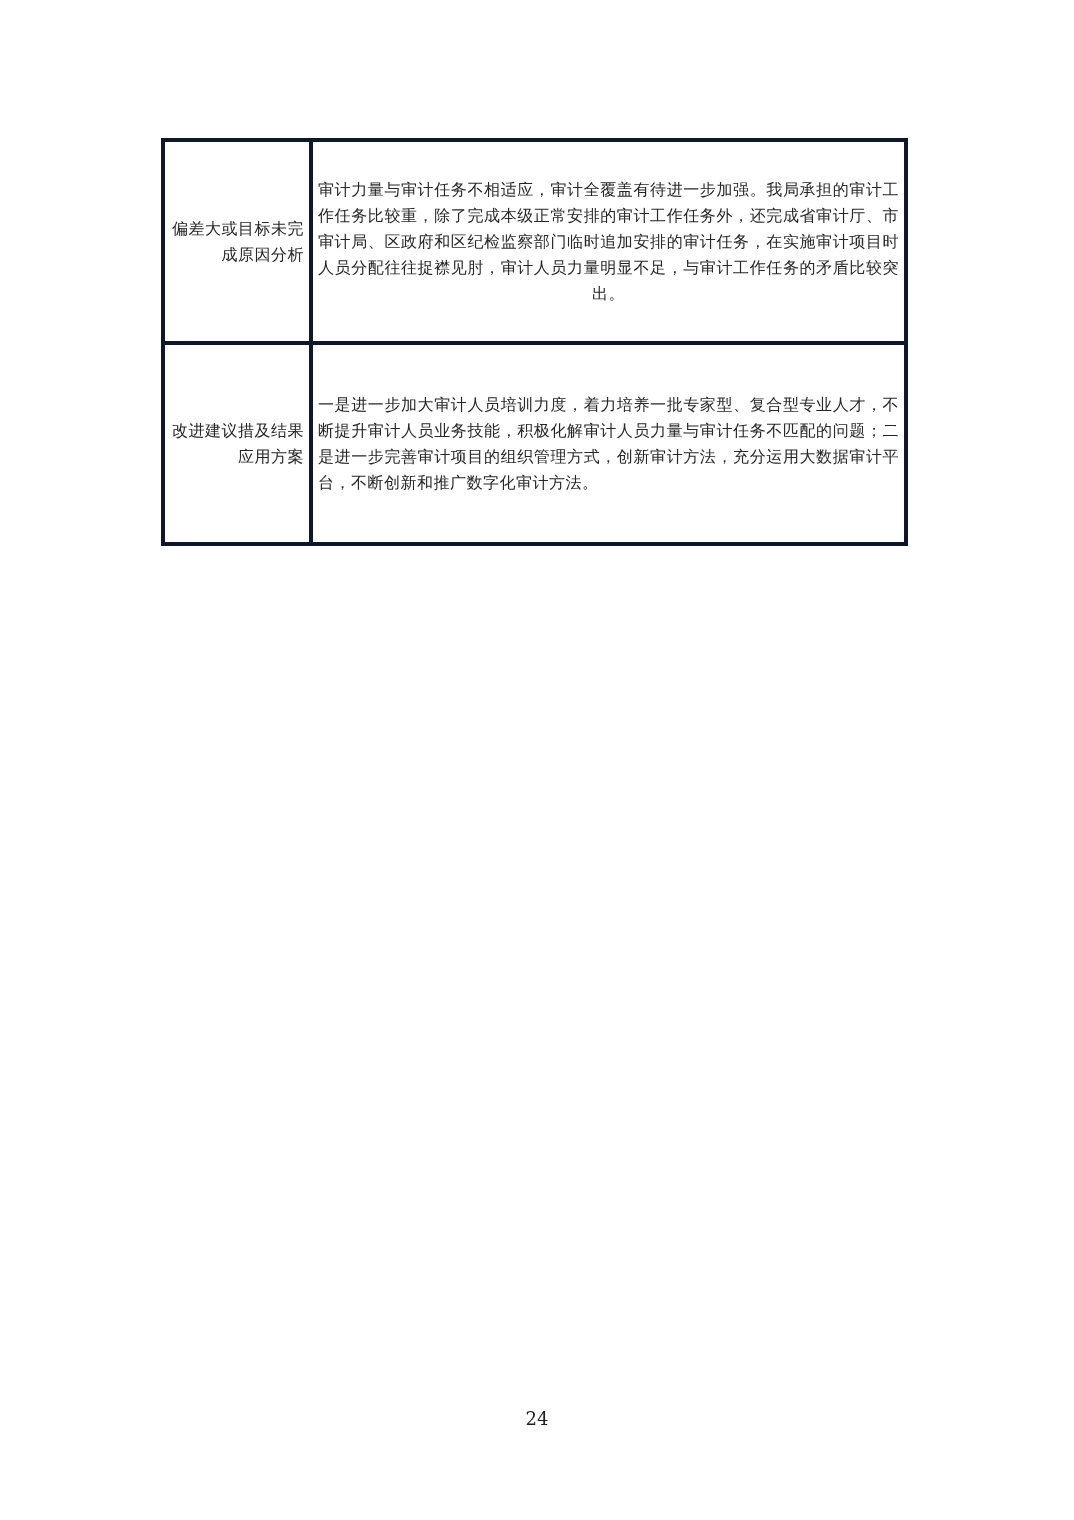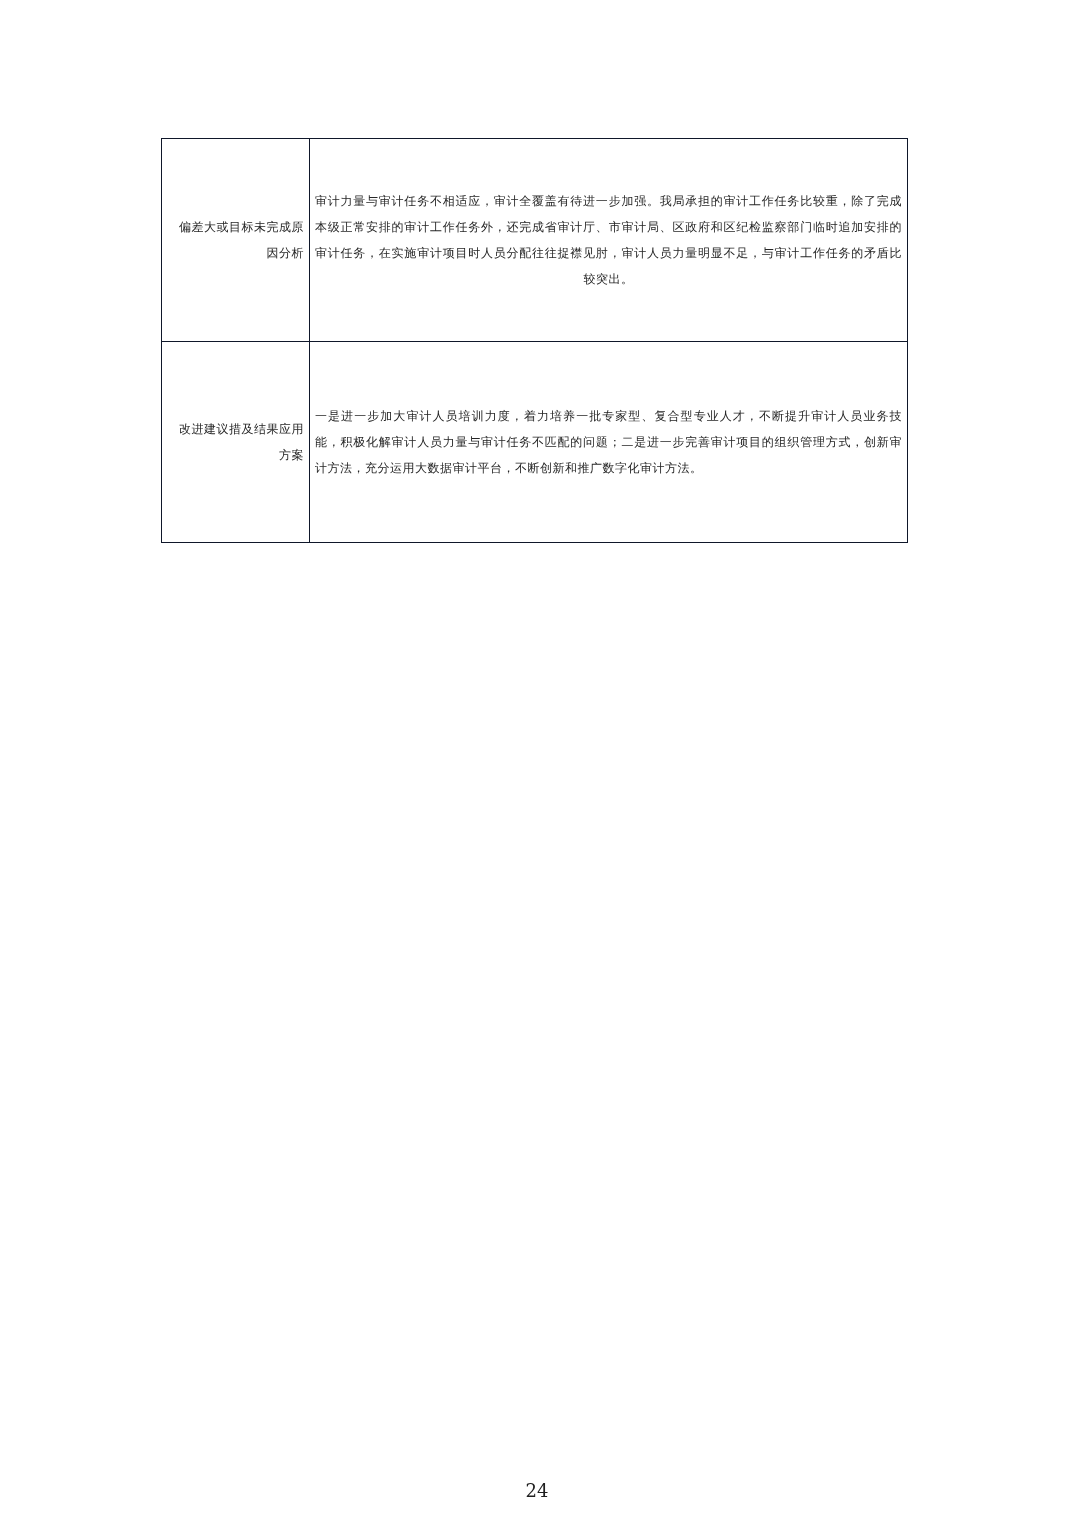--- a/index.html
+++ b/index.html
@@ -20,23 +20,23 @@
   .doc-table {
     position: absolute;
     left: 161px;
     top: 138px;
     width: 747px;
     height: 404px;
     border-collapse: collapse;
     table-layout: fixed;
   }
   .doc-table td {
-    border: 1px solid #0f172a;
+    border: 4px solid #0f172a;
     vertical-align: middle;
-    font-size: 12px;
+    font-size: 16px;
     line-height: 26px;
     letter-spacing: 0.5px;
   }
   tr.row-0 { height: 203px; }
   tr.row-1 { height: 201px; }
   td.label-cell {
     width: 148px;
     text-align: right;
     padding: 0 5px;
   }
@@ -47,21 +47,21 @@
   tr.row-0 td.content-cell {
     text-align: justify;
     text-align-last: center;
   }
   tr.row-1 td.content-cell {
     text-align: justify;
     text-align-last: left;
   }
   .page-number {
     position: absolute;
-    top: 1480px;
+    top: 1408px;
     left: 0;
     width: 100%;
     text-align: center;
     font-size: 18px;
     color: #1f1f1f;
   }
 </style>
 </head>
 <body>
 

